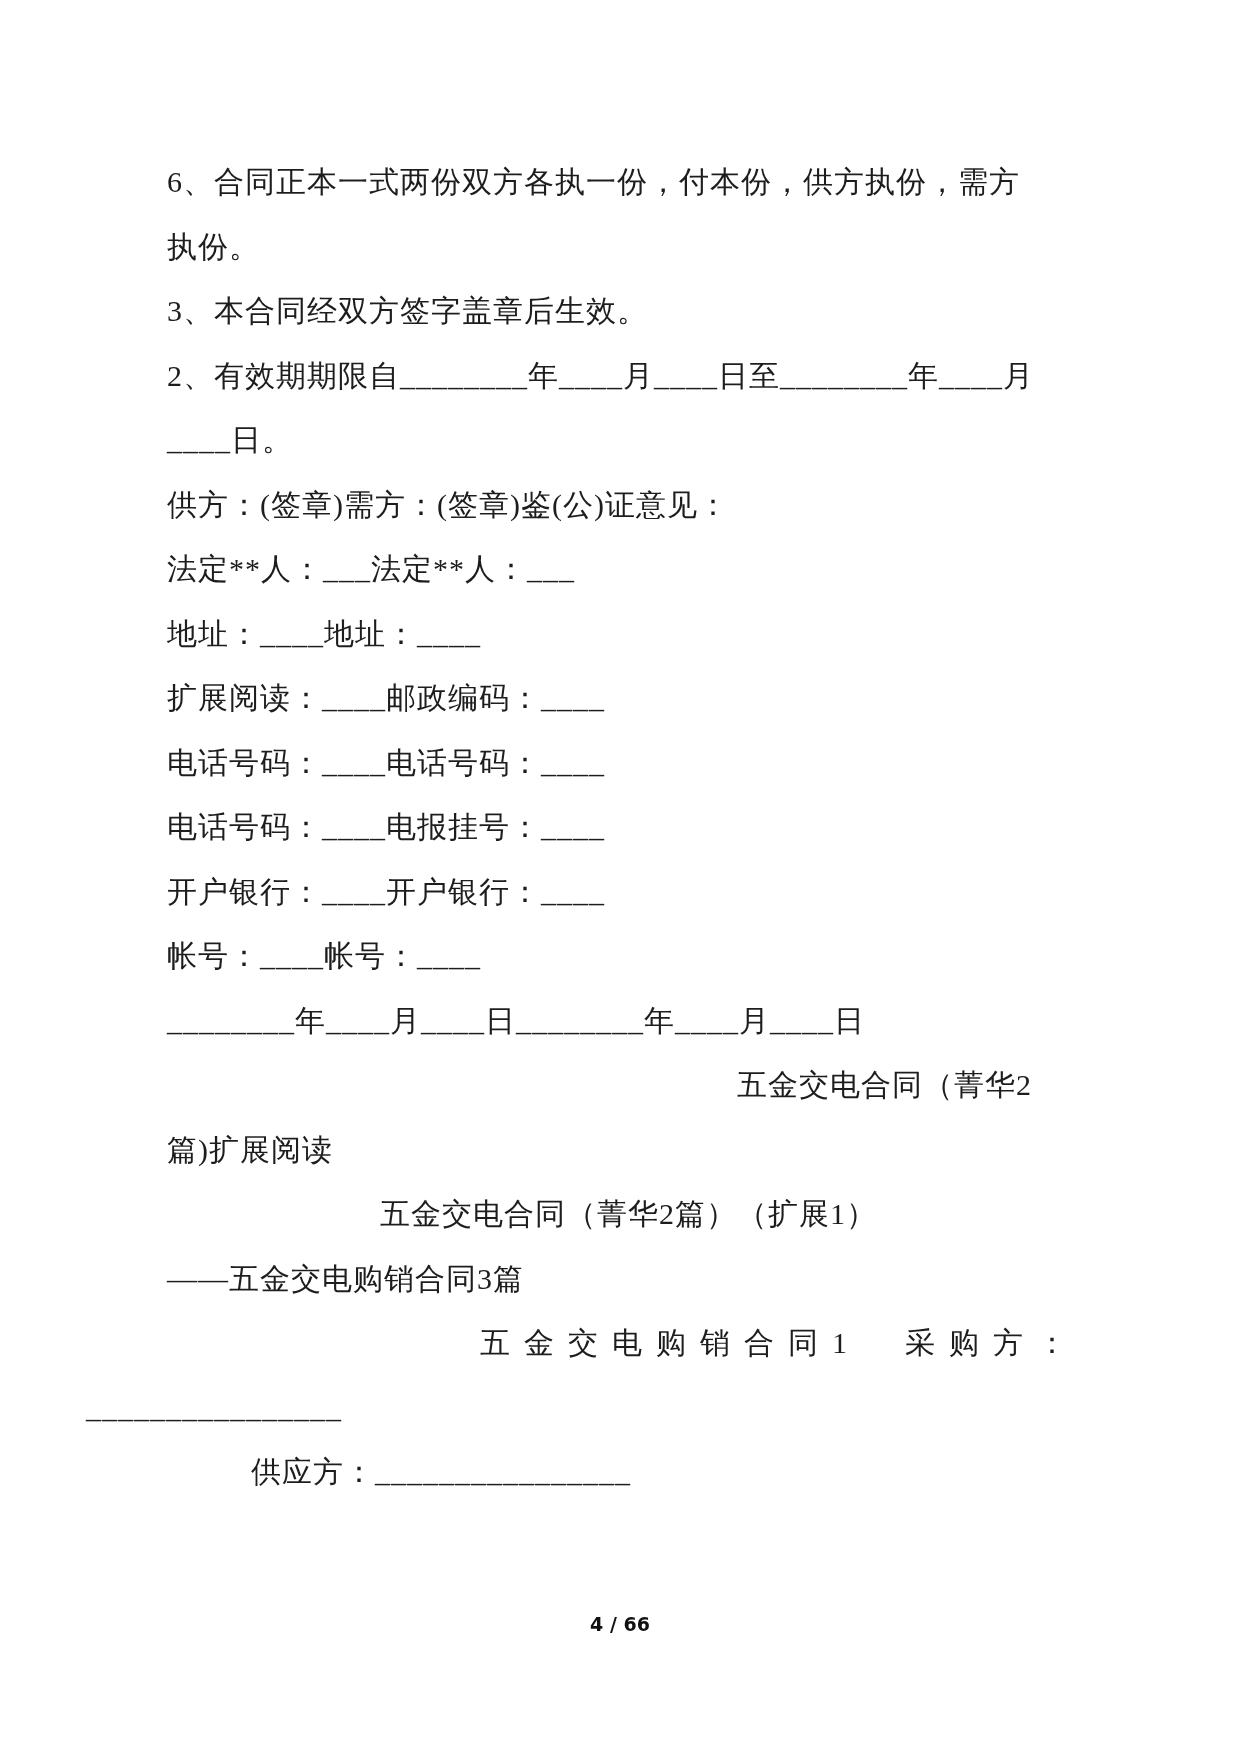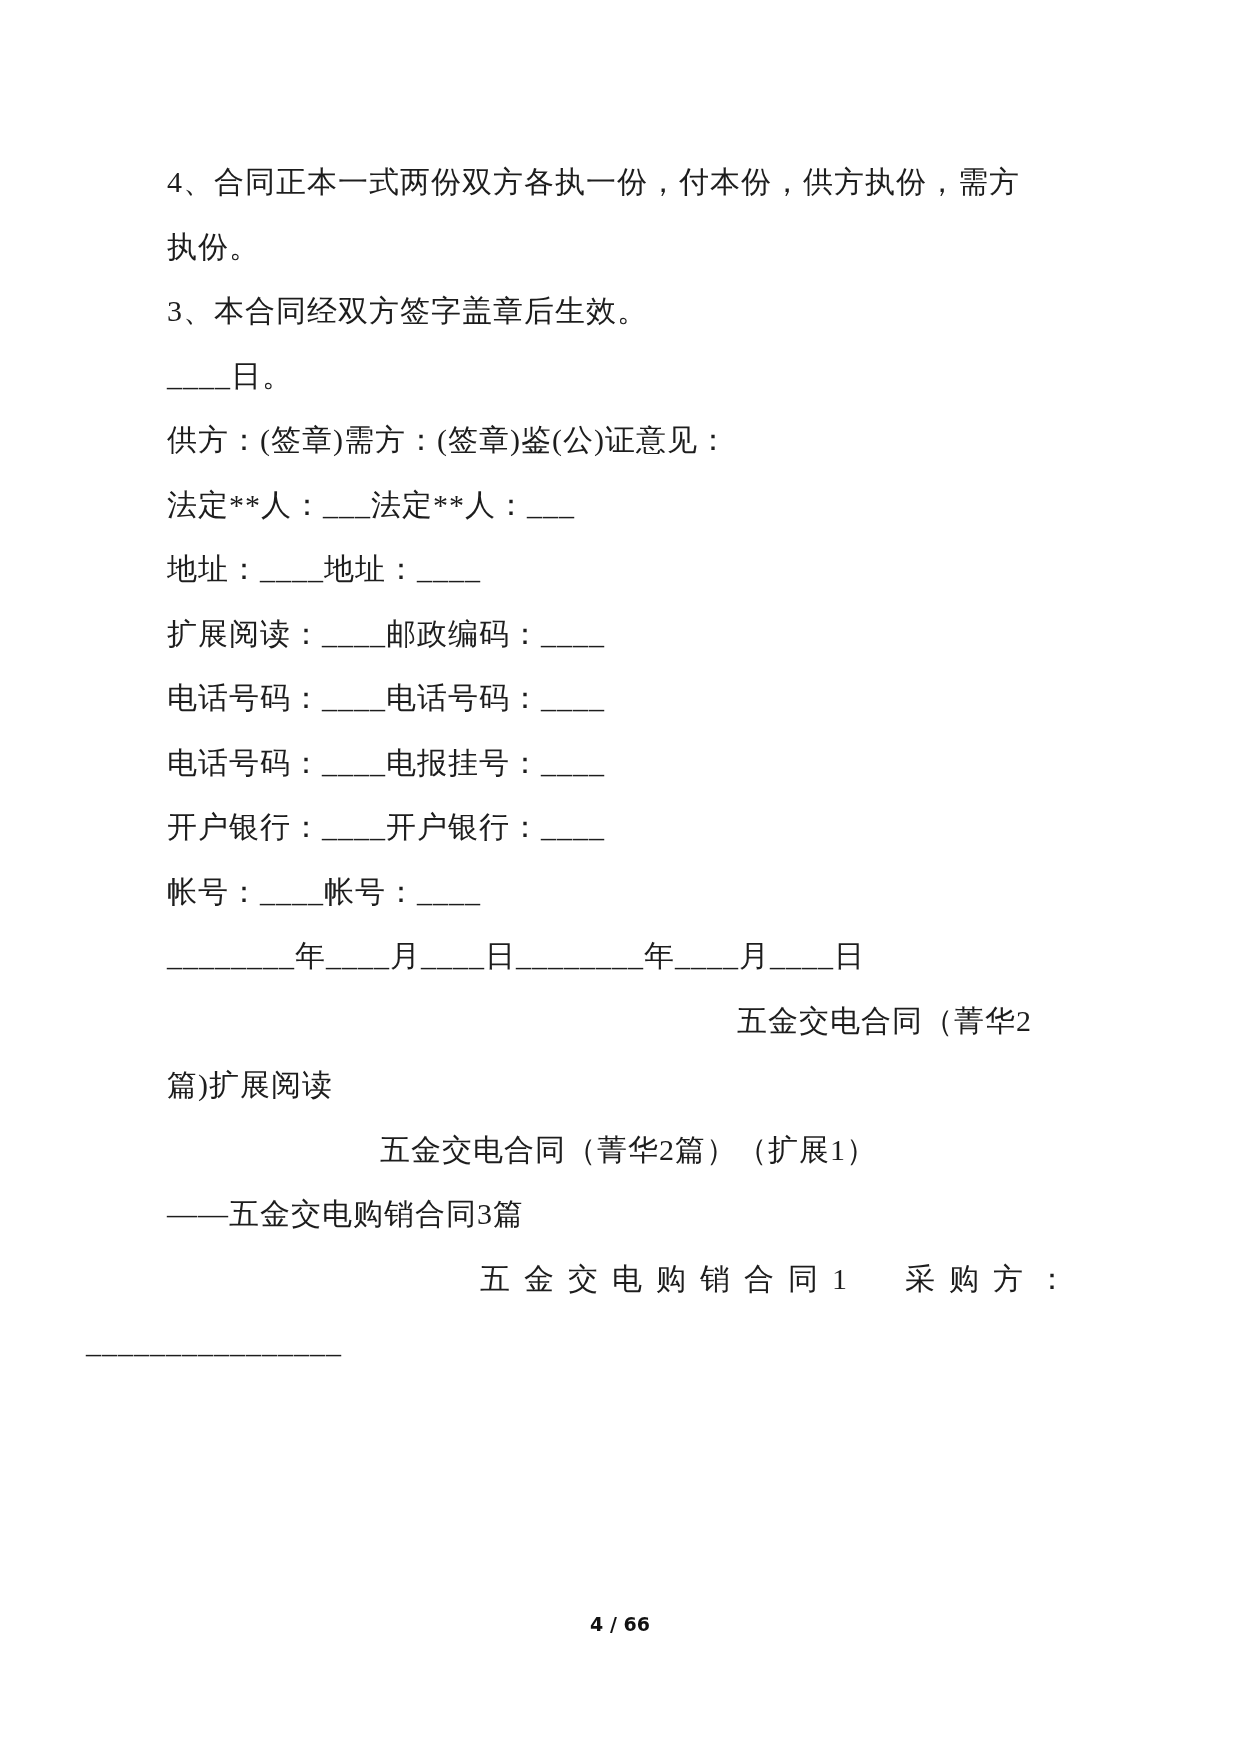--- a/index.html
+++ b/index.html
@@ -53,34 +53,36 @@
     font-weight: bold;
     font-size: 19px;
     color: #111111;
   }
 </style>
 </head>
 <body>
 
 <div class="page">
   <div class="content">
-    <div class="ln">4、合同正本一式两份双方各执一份，付本份，供方执份，需方</div>
+    <div class="ln">6、合同正本一式两份双方各执一份，付本份，供方执份，需方</div>
     <div class="ln">执份。</div>
     <div class="ln">3、本合同经双方签字盖章后生效。</div>
+    <div class="ln">2、有效期期限自________年____月____日至________年____月</div>
     <div class="ln">____日。</div>
     <div class="ln">供方：(签章)需方：(签章)鉴(公)证意见：</div>
     <div class="ln">法定**人：___法定**人：___</div>
     <div class="ln">地址：____地址：____</div>
     <div class="ln">扩展阅读：____邮政编码：____</div>
     <div class="ln">电话号码：____电话号码：____</div>
     <div class="ln">电话号码：____电报挂号：____</div>
     <div class="ln">开户银行：____开户银行：____</div>
     <div class="ln">帐号：____帐号：____</div>
     <div class="ln">________年____月____日________年____月____日</div>
     <div class="ln right-start">五金交电合同（菁华2</div>
     <div class="ln">篇)扩展阅读</div>
     <div class="ln center-title">五金交电合同（菁华2篇）（扩展1）</div>
     <div class="ln">——五金交电购销合同3篇</div>
     <div class="ln spaced-title">五金交电购销合同1　采购方：</div>
     <div class="ln underline-only">________________</div>
+    <div class="ln supplier">供应方：________________</div>
   </div>
   <div class="footer">4 / 66</div>
 </div>
 
 </body></html>

